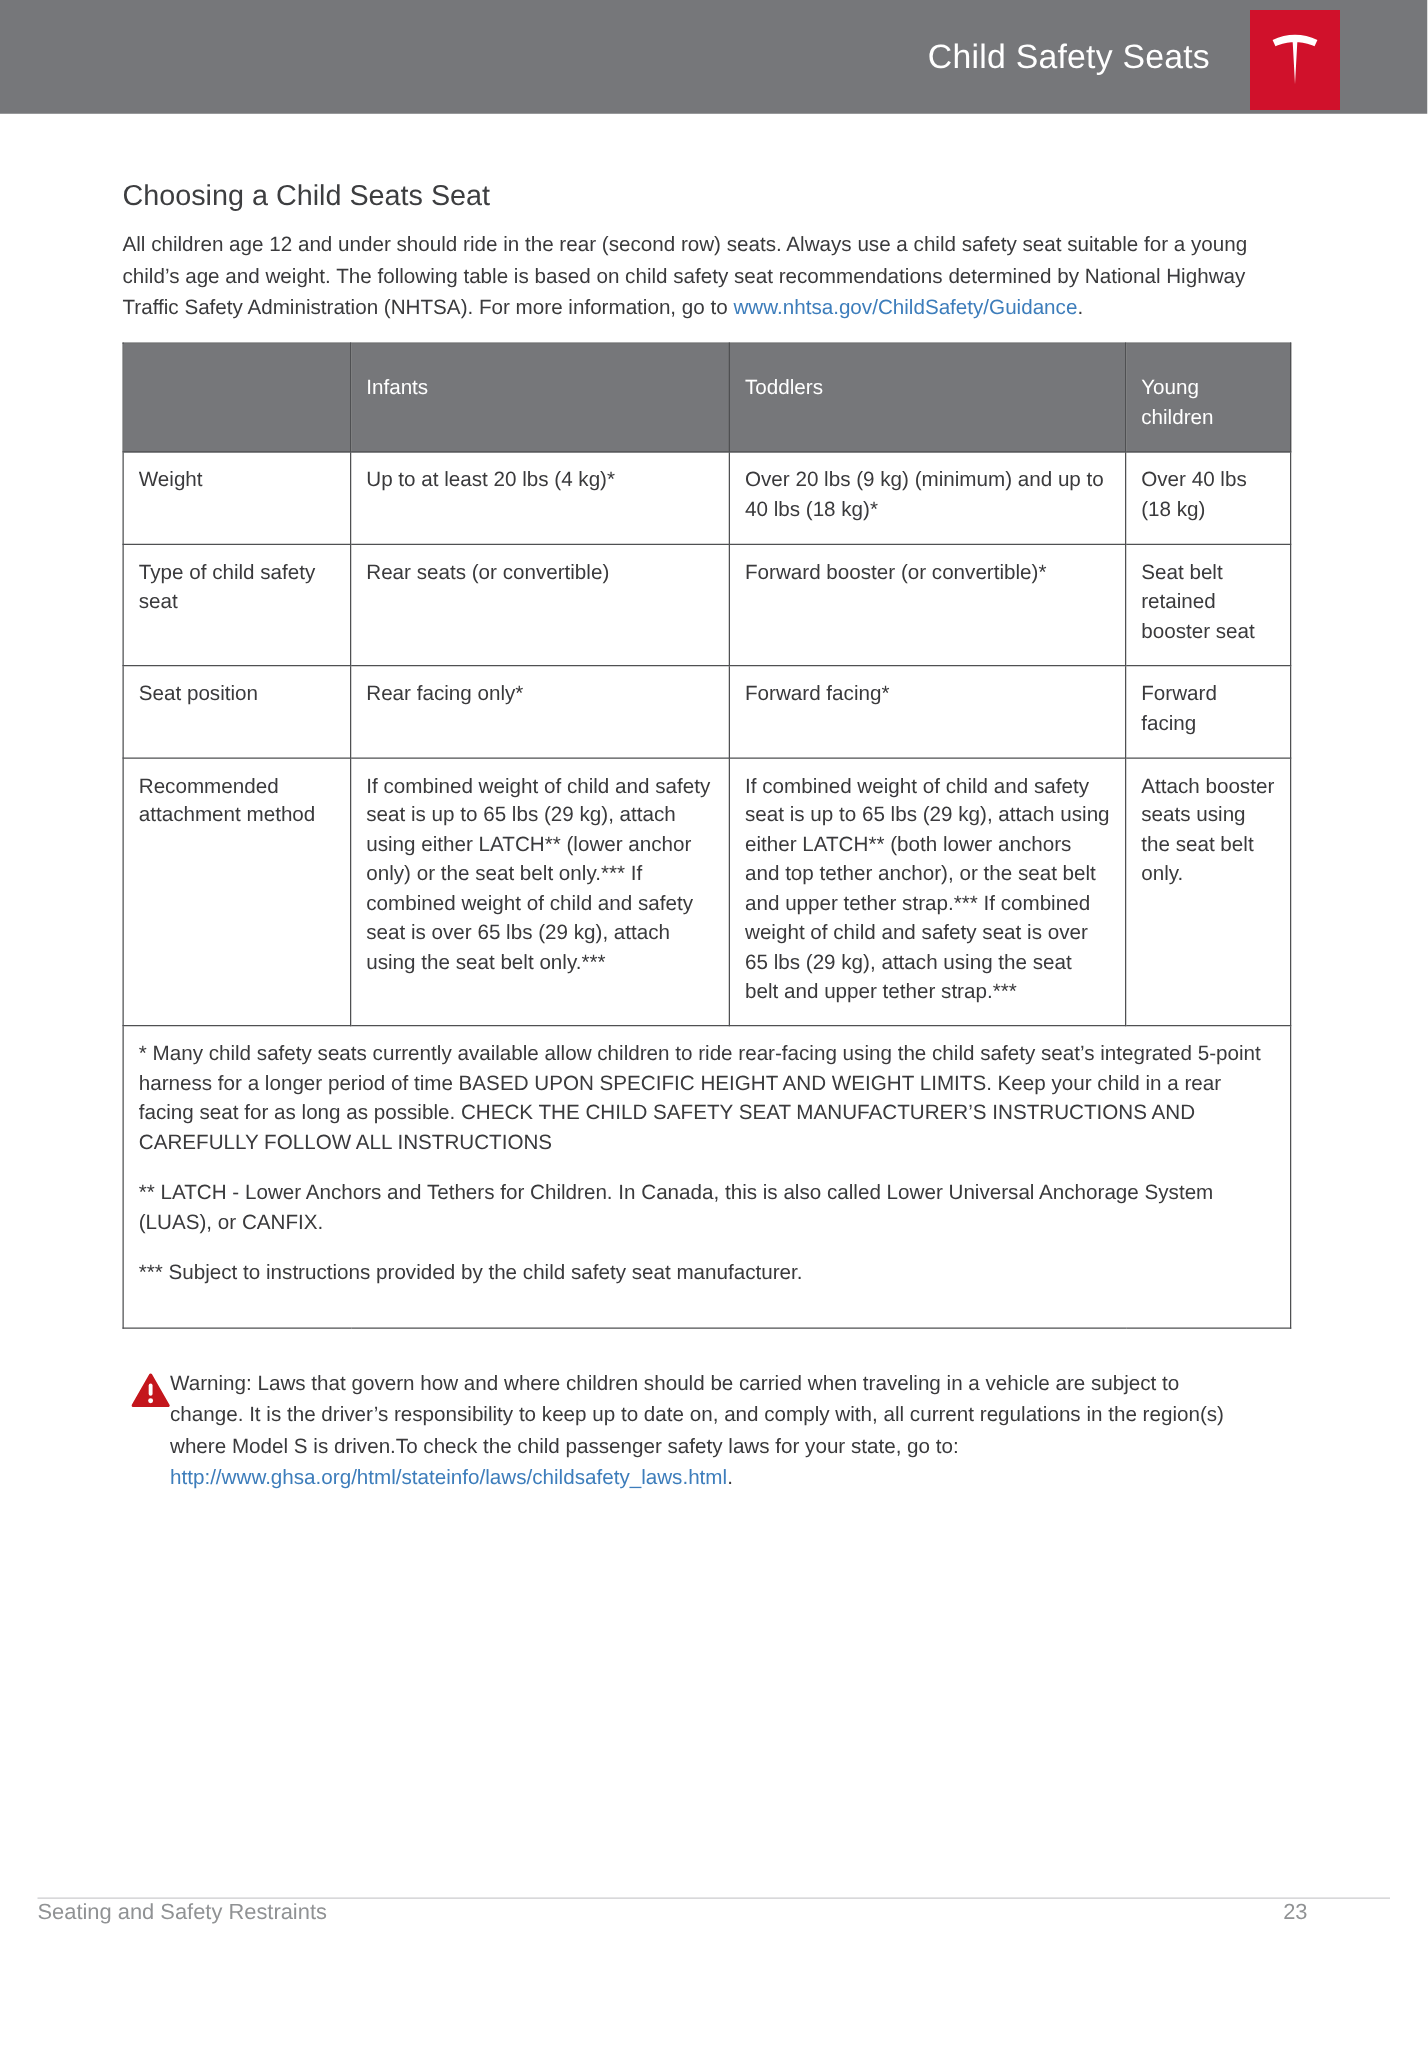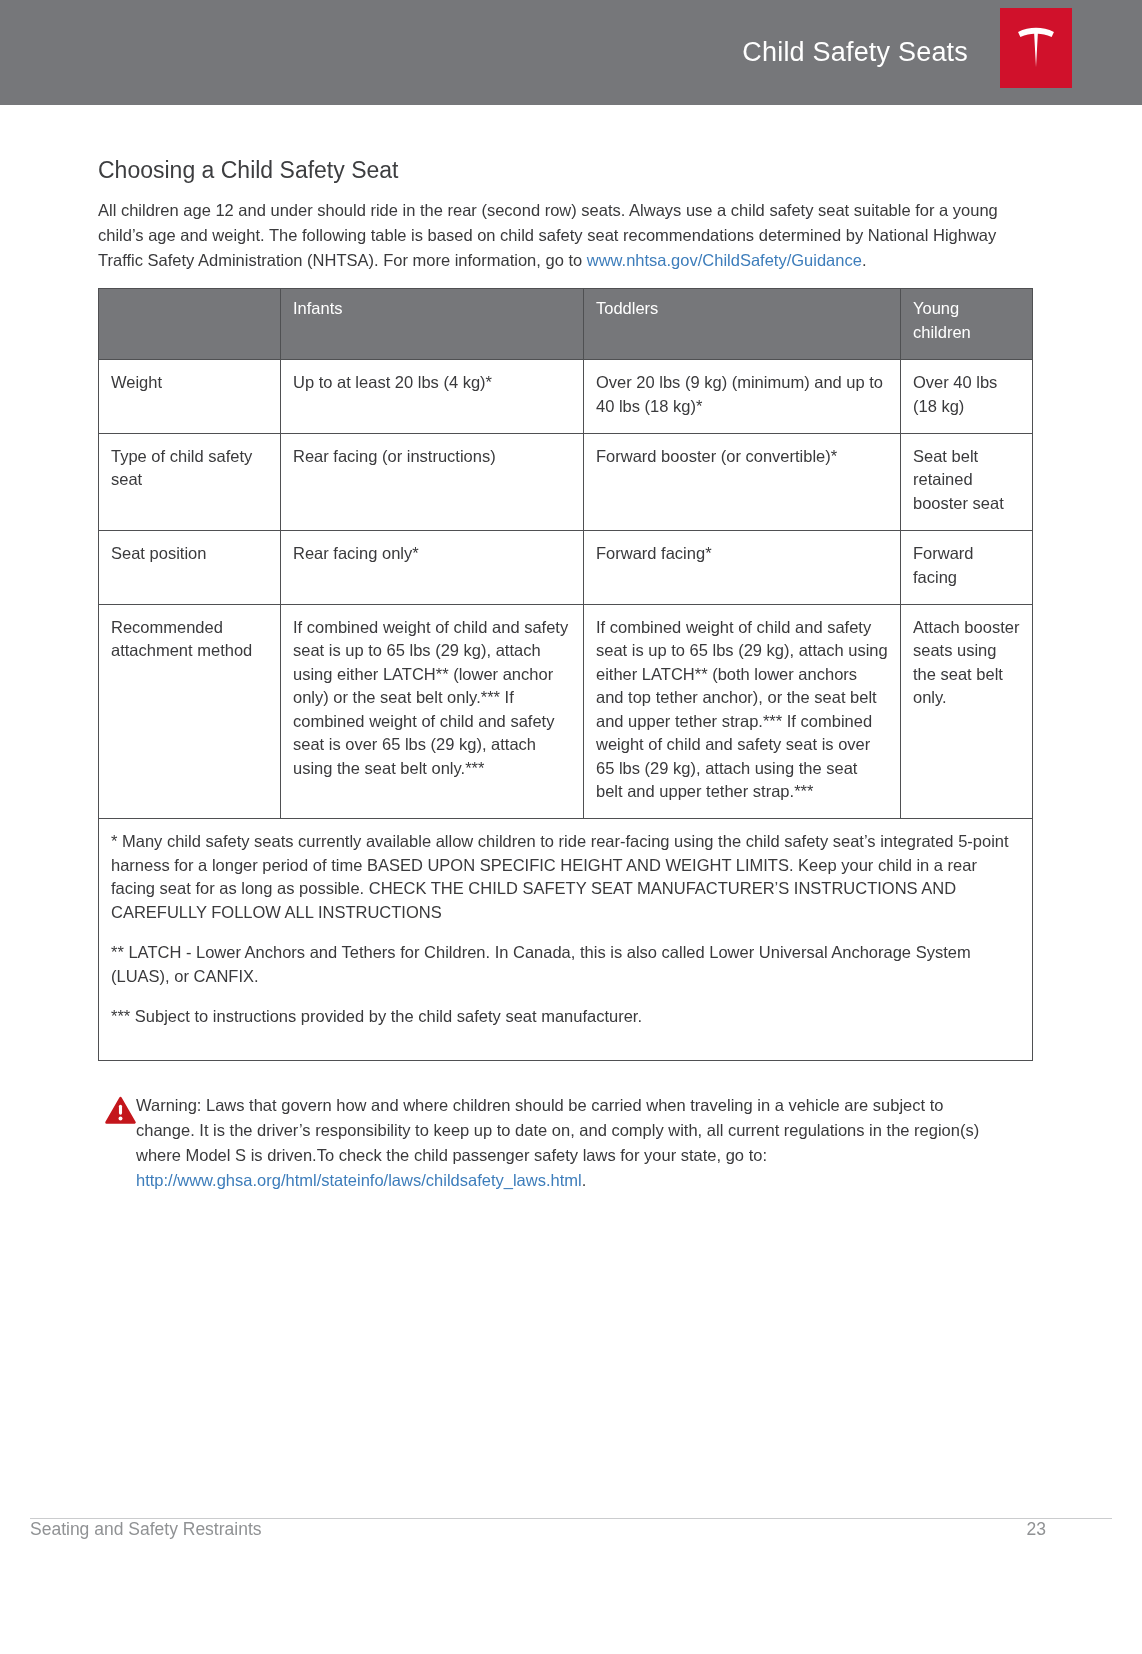--- a/index.html
+++ b/index.html
@@ -8,21 +8,21 @@
     height: 1654px;
     position: relative;
     background: #ffffff;
     font-family: "Liberation Sans", sans-serif;
     color: #3a3a3c;
     overflow: hidden;
   }
 
   
   .page-header {
-    height: 105px;
+    height: 91px;
     background: var(--header-gray, #76777a);
     position: relative;
     display: flex;
     align-items: center;
     justify-content: flex-end;
     padding-right: 174px;
     box-sizing: border-box;
   }
   .page-header-title {
     color: #ffffff;
@@ -78,21 +78,21 @@
     padding: 11px 12px 15px 12px;
     vertical-align: top;
     text-align: left;
     font-weight: 400;
     word-wrap: break-word;
   }
   .seat-table thead th {
     background: var(--header-gray, #76777a);
     color: #ffffff;
     height: 40px;
-    padding-top: 8px;
+    padding-top: 24px;
   }
   .footnotes { padding: 14px 12px 4px 12px; }
   .footnotes p { margin: 0 0 17px 0; line-height: 1.42; }
 
   
   .warning {
     margin-top: 32px;
     display: flex;
     align-items: flex-start;
   }
@@ -131,21 +131,21 @@
   <span class="page-header-title">Child Safety Seats</span>
   <div class="logo-box">
     <svg viewBox="0 0 100 100" aria-hidden="true">
       <path fill="#ffffff" d="M50 6 C37 6 23 9 11 15 L16 26 C27 21 39 19 46 19 L50 92 L54 19 C61 19 73 21 84 26 L89 15 C77 9 63 6 50 6 Z"></path>
     </svg>
   </div>
 </div>
 
 <div class="content">
 
-  <h1 class="section-heading">Choosing a Child Safety Seat</h1>
+  <h1 class="section-heading">Choosing a Child Seats Seat</h1>
 
   <p class="intro"><span>All children age 12 and under should ride in the rear (second row) seats. Always use a child safety seat suitable for a young child’s age and weight. The following table is based on child safety seat recommendations determined by National Highway Traffic Safety Administration (NHTSA). For more information, go to </span><a class="link">www.nhtsa.gov/ChildSafety/Guidance</a><span>.</span></p>
 
   <table class="seat-table">
     <colgroup>
       <col style="width:182px">
         <col style="width:303px">
         <col style="width:317px">
         <col style="width:132px">
     </colgroup>
@@ -159,21 +159,21 @@
     </thead>
     <tbody>
       <tr>
         <td>Weight</td>
         <td>Up to at least 20 lbs (4 kg)*</td>
         <td>Over 20 lbs (9 kg) (minimum) and up to 40 lbs (18 kg)*</td>
         <td>Over 40 lbs (18 kg)</td>
       </tr>
       <tr>
         <td>Type of child safety seat</td>
-        <td>Rear facing (or instructions)</td>
+        <td>Rear seats (or convertible)</td>
         <td>Forward booster (or convertible)*</td>
         <td>Seat belt retained booster seat</td>
       </tr>
       <tr>
         <td>Seat position</td>
         <td>Rear facing only*</td>
         <td>Forward facing*</td>
         <td>Forward facing</td>
       </tr>
       <tr>

